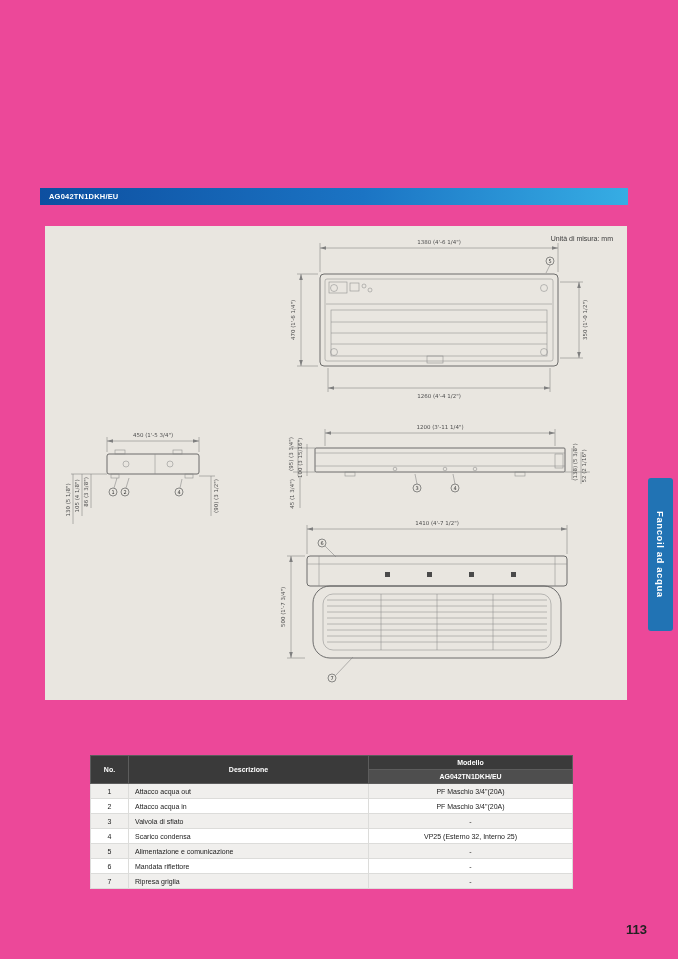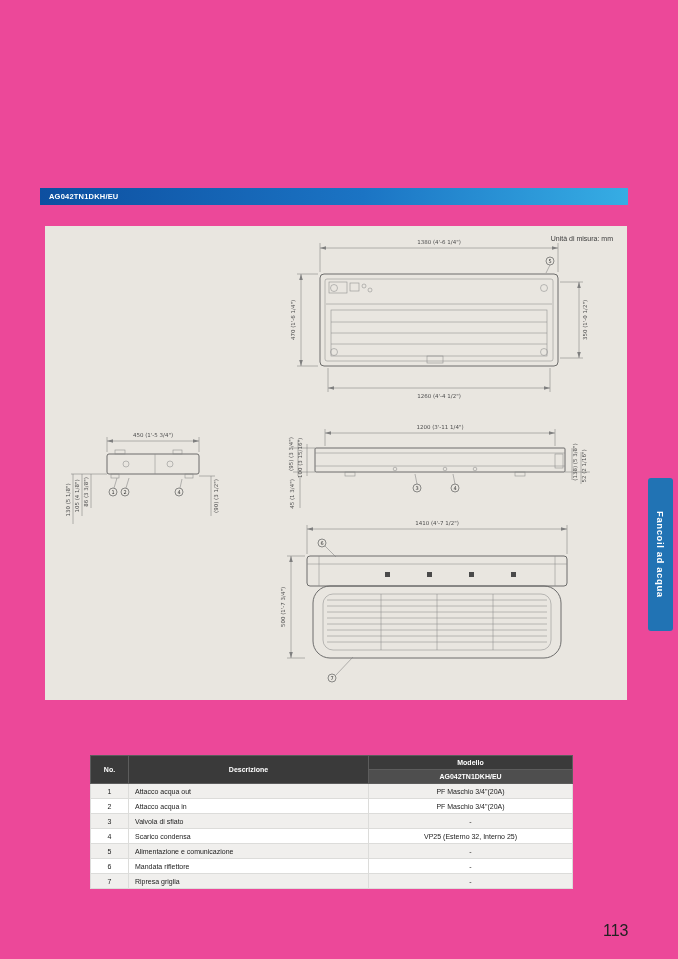--- a/index.html
+++ b/index.html
@@ -38,21 +38,21 @@
   .ref-table th{background:#3a3a3a;color:#fff;font-weight:bold;border:1px solid #5c5c5c;
       height:13px;padding:0 4px;text-align:center;}
   .ref-table th.th-model{background:#4e4e4e;}
   .ref-table td{border:1px solid #dcdcda;height:14px;padding:0 6px;}
   .ref-table tbody tr:nth-child(odd){background:#f0efed;}
   .ref-table tbody tr:nth-child(even){background:#ffffff;}
   .ref-table td.cell-no{text-align:center;}
   .ref-table td.cell-desc{text-align:left;}
   .ref-table td.cell-value{text-align:center;}
 
-  .page-num{position:absolute;left:603px;top:922px;font-size:16px;font-weight:normal;color:#222;}
+  .page-num{position:absolute;left:626px;top:922px;font-size:13px;font-weight:bold;color:#222;}
 </style>
 </head>
 <body>
 
 <div class="page">
 
   <div class="model-band">
     <span>AG042TN1DKH/EU</span>
   </div>
 

